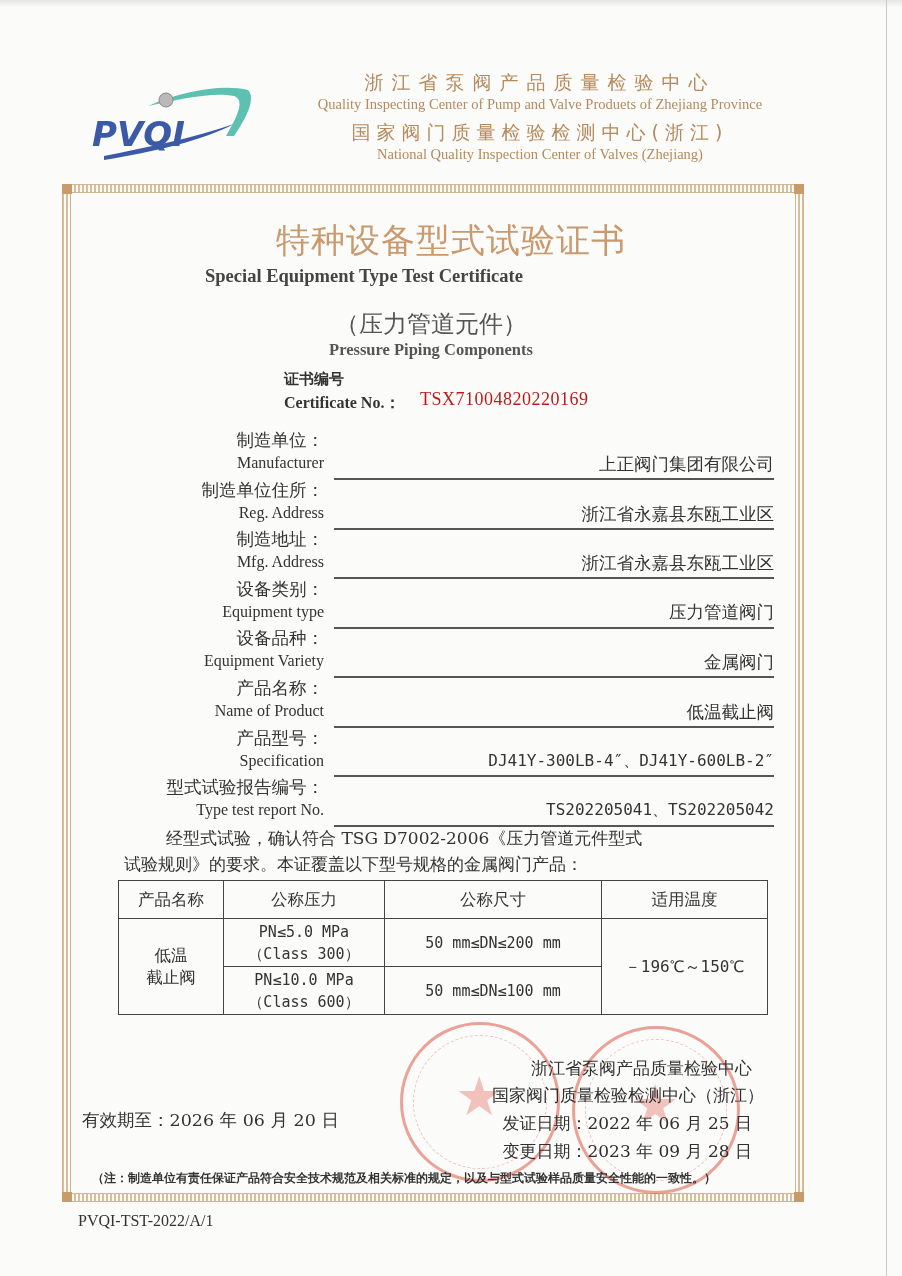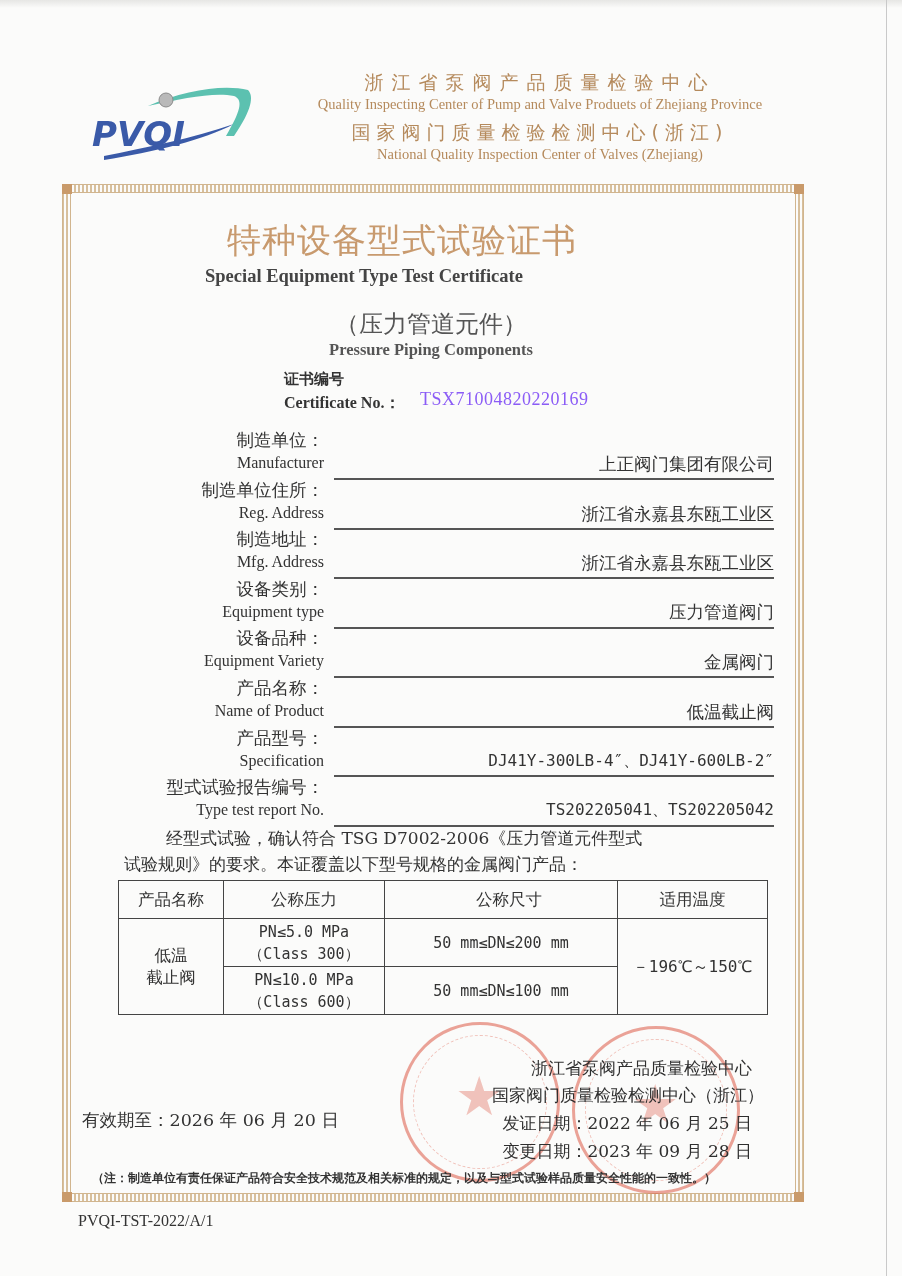--- a/index.html
+++ b/index.html
@@ -28,32 +28,32 @@
     border-image: repeating-linear-gradient(90deg, #d7bf9c 0 2px, #fbfbfa 2px 4px) 9;
     outline: 1.5px solid #d1b58e; outline-offset: -1px;
   }
   .frame-inner {
     position: absolute; left: 70px; top: 192px; width: 726px; height: 1002px;
     border: 1.5px solid #d1b58e; box-sizing: border-box;
   }
   .corner { position: absolute; width: 10px; height: 10px; background: #c99a6a; }
 
   
-  .title-cn { position: absolute; left: 0; width: 804px; top: 218px; text-align: center;
+  .title-cn { position: absolute; left: 0; width: 902px; top: 218px; text-align: center;
     font-family: "DejaVu Sans", sans-serif; font-size: 34px; color: #c89a6e; letter-spacing: 1px; }
   .title-en { position: absolute; left: 0; width: 728px; top: 266px; text-align: center;
     font-family: "Liberation Serif", serif; font-size: 18.5px; color: #444; font-weight: bold; }
   .sub-cn { position: absolute; left: 0; width: 862px; top: 308px; text-align: center;
     font-family: "DejaVu Sans", sans-serif; font-size: 24px; color: #555; }
   .sub-en { position: absolute; left: 0; width: 862px; top: 340px; text-align: center;
     font-family: "Liberation Serif", serif; font-size: 16.5px; color: #555; font-weight: bold; }
 
   .cert-cn { position: absolute; left: 284px; top: 370px; font-family: "DejaVu Sans", sans-serif; font-size: 15px; color: #333; font-weight: bold; }
   .cert-en { position: absolute; left: 284px; top: 393px; font-family: "Liberation Serif", serif; font-size: 16px; color: #333; font-weight: bold; }
-  .cert-val { position: absolute; left: 420px; top: 389px; font-family: "Liberation Serif", serif; font-size: 18px; color: #8b5cf6; letter-spacing: 0.5px; }
+  .cert-val { position: absolute; left: 420px; top: 389px; font-family: "Liberation Serif", serif; font-size: 18px; color: #b91c1c; letter-spacing: 0.5px; }
 
   
   .field-cn { position: absolute; right: 578px; font-family: "DejaVu Serif", serif; font-size: 17.5px; color: #333; text-align: right; white-space: nowrap; }
   .field-en { position: absolute; right: 578px; font-family: "Liberation Serif", serif; font-size: 16px; color: #333; text-align: right; white-space: nowrap; }
   .field-val { position: absolute; left: 334px; width: 440px; text-align: right; font-family: "DejaVu Serif", serif; font-size: 17.5px; color: #333; white-space: nowrap; }
   .field-val.mono { font-family: "DejaVu Sans Mono", monospace; font-size: 16px; }
   .field-line { position: absolute; left: 334px; width: 440px; height: 1.5px; background: #555; }
 
   
   .stmt { position: absolute; left: 124px; width: 640px; font-family: "DejaVu Serif", serif; font-size: 17px; color: #333; white-space: nowrap; }
@@ -151,21 +151,21 @@
 <div class="field-line" style="top:825px;"></div>
 
 <div class="stmt" style="top:827px; left:166px;">经型式试验，确认符合 TSG D7002-2006《压力管道元件型式</div>
 <div class="stmt" style="top:853px;">试验规则》的要求。本证覆盖以下型号规格的金属阀门产品：</div>
 
 <table class="spec">
   <tbody>
       <tr style="height:38px;">
     <th style="width:104px;">产品名称</th>
     <th style="width:160px;">公称压力</th>
-    <th style="width:216px;padding-left:16px;">公称尺寸</th>
+    <th style="width:216px;">公称尺寸</th>
     <th>适用温度</th>
   </tr>
   <tr style="height:48px;">
     <td rowspan="2">
       <div>低温</div>
       <div>截止阀</div>
     </td>
     <td class="mono">
       <div>PN≤5.0 MPa</div>
       <div>（Class 300）</div>

